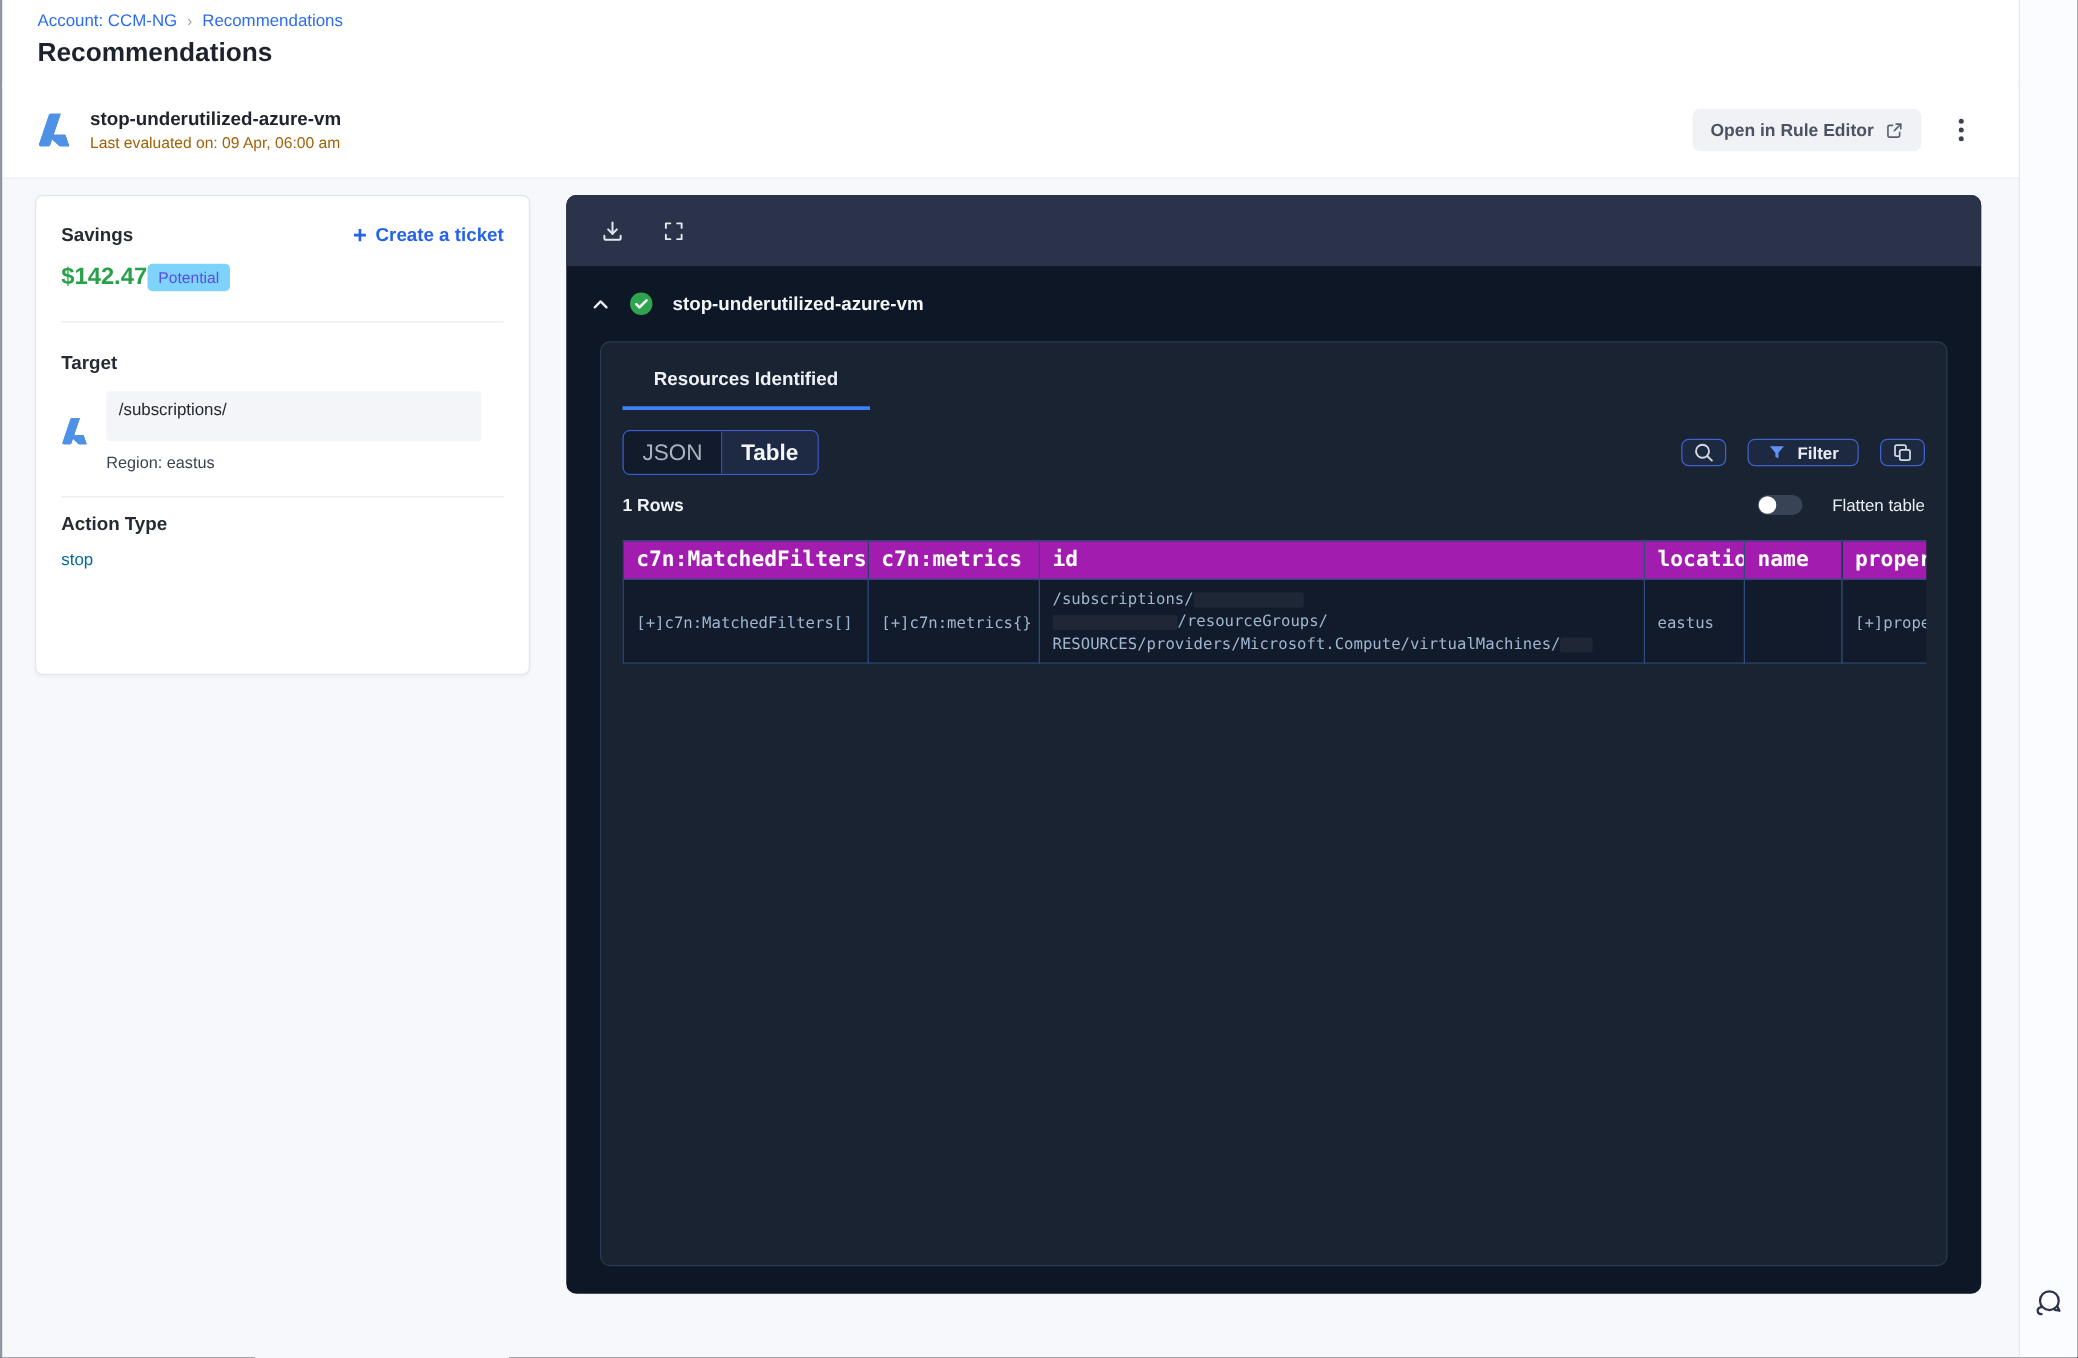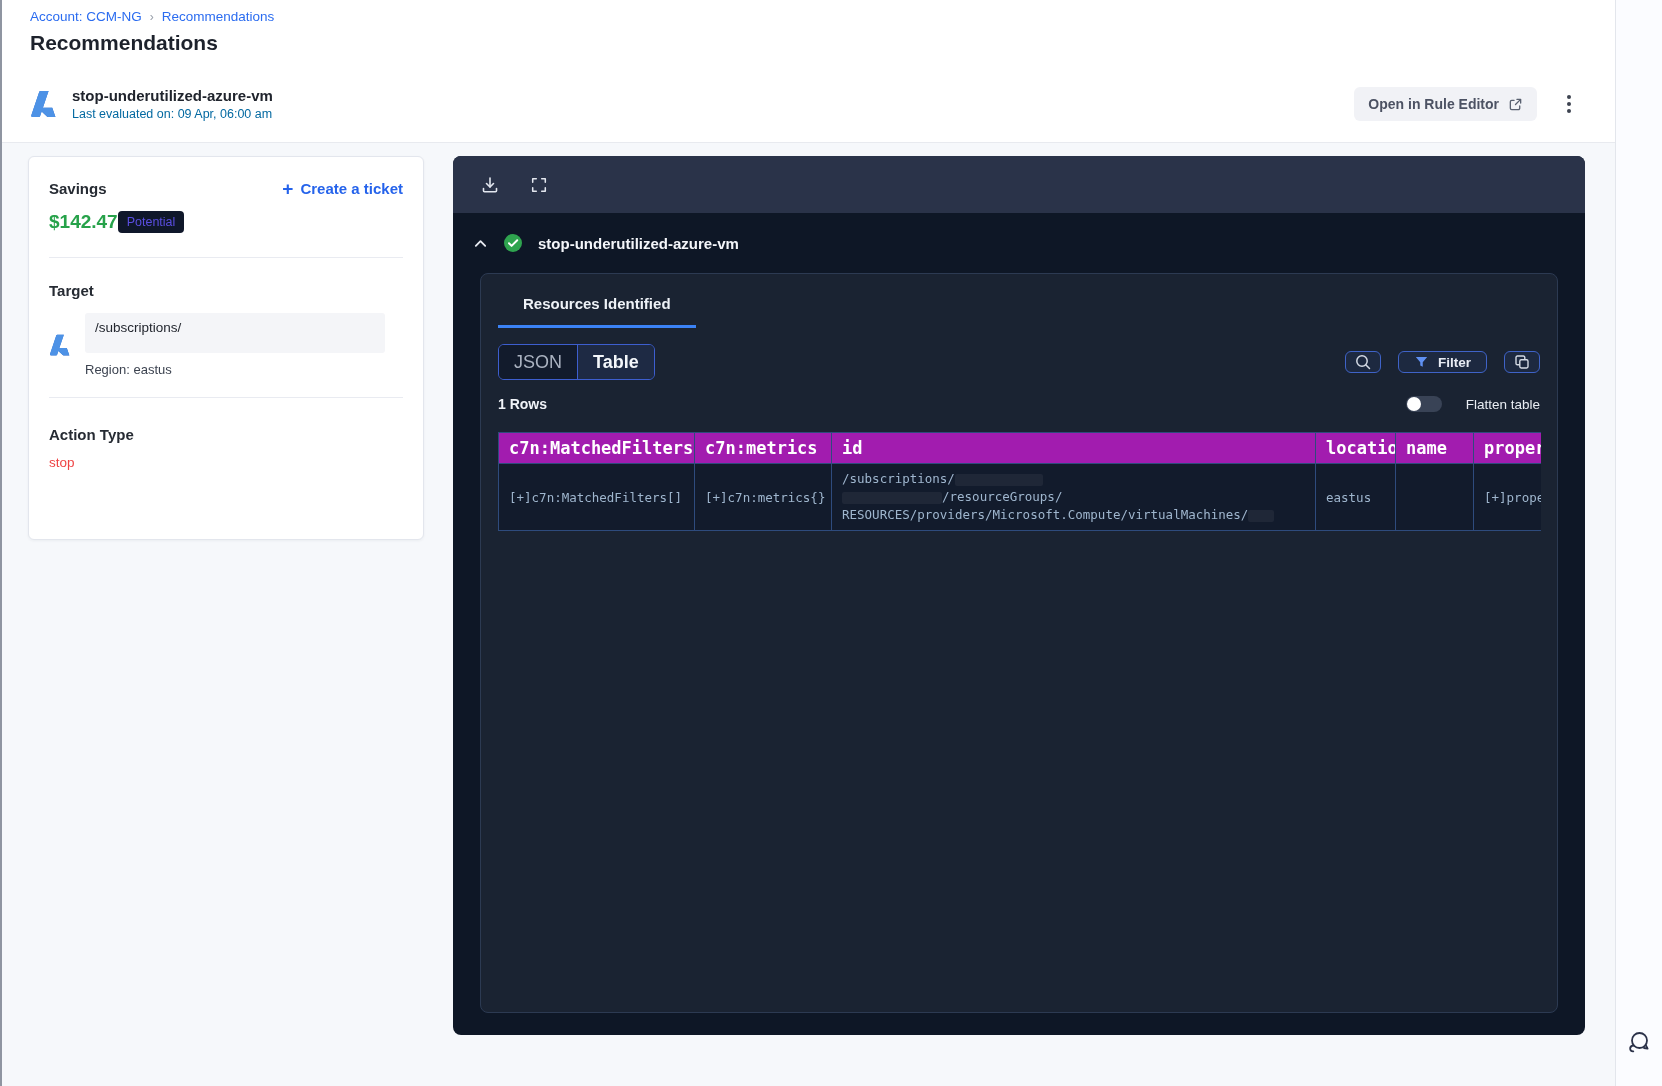--- a/index.html
+++ b/index.html
@@ -20,51 +20,51 @@
   .crumb-link { color:#2b6cf0; cursor:pointer; }
   .crumb-sep { color:#9aa0ab; font-size:12px; }
   .page-title { margin-top:7px; font-size:21px; font-weight:700; color:#1d222c; }
 
   .header-band { position:absolute; left:2px; top:66px; width:1613px; height:77px;
     background:#fff; border-bottom:1px solid #e8eaef;
     display:flex; align-items:center; padding:0 40px 0 28px; }
   .rule-id { display:flex; align-items:center; gap:12px; }
   .rule-id .texts { display:flex; flex-direction:column; gap:3px; }
   .rule-name { font-size:15px; font-weight:700; color:#20242d; }
-  .rule-meta { font-size:12.5px; color:#0369a1; }
+  .rule-meta { font-size:12.5px; color:#a16207; }
   .header-actions { margin-left:auto; display:flex; align-items:center; gap:26px; }
   .ghost-btn { height:34px; background:#f1f2f6; border:none; border-radius:6px;
     padding:0 14px; display:flex; align-items:center; gap:9px;
     font-family:inherit; font-size:14px; font-weight:600; color:#4c5263; cursor:pointer; }
   .kebab { display:flex; flex-direction:column; gap:3px; cursor:pointer; padding:4px; }
   .kebab i { width:4px; height:4px; border-radius:50%; background:#3d4350; }
 
   .page-body { position:absolute; left:2px; top:143px; width:1613px; height:943px; background:#f6f8fb; }
 
   
   .savings-card { position:absolute; left:26px; top:13px; width:396px; height:384px;
     background:#fff; border:1px solid #e3e6ed; border-radius:6px;
     box-shadow:0 1px 3px rgba(20,30,60,.05); padding:22px 20px; }
   .card-row1 { display:flex; align-items:center; justify-content:space-between; }
   .section-label { font-size:15px; font-weight:600; color:#262b33; }
   .ticket-link { display:flex; align-items:center; gap:7px; color:#2563eb;
     font-size:15px; font-weight:700; cursor:pointer; }
   .ticket-link .plus { font-size:19px; font-weight:700; line-height:1; }
   .amount-row { margin-top:13px; display:flex; align-items:center; gap:0; }
   .amount { font-size:19px; font-weight:700; color:#27a24a; }
-  .badge { background:#0f172a; color:#5a4ee0; font-size:12.5px; padding:4px 9px; border-radius:4px; }
+  .badge { background:#7dd3fc; color:#5a4ee0; font-size:12.5px; padding:4px 9px; border-radius:4px; }
   .hr { border:none; border-top:1px solid #e9ebf1; margin-top:24px; }
   .target-label { margin-top:24px; }
   .target-row { margin-top:14px; display:flex; align-items:center; gap:12px; }
   .target-texts { flex:1; }
   .path-box { background:#f4f5f8; border-radius:3px; padding:7px 10px 18px; width:300px;
     font-size:13.5px; color:#23272f; }
   .region { margin-top:9px; font-size:13px; color:#3c4350; }
-  .action-label { margin-top:28px; }
-  .action-value { margin-top:12px; font-size:13.5px; color:#ef4444; }
+  .action-label { margin-top:13px; }
+  .action-value { margin-top:12px; font-size:13.5px; color:#0369a1; }
 
   
   .dark-panel { position:absolute; left:451px; top:13px; width:1132px; height:879px;
     background:#0e1726; border-radius:8px; overflow:hidden; }
   .panel-toolbar { height:57px; background:#2a3349; display:flex; align-items:center;
     gap:30px; padding-left:27px; }
   .tool-icon { color:#e3e7ef; cursor:pointer; display:flex; }
   .panel-title-row { height:60px; display:flex; align-items:center; gap:15px; padding-left:20px; }
   .collapse-chevron { display:flex; cursor:pointer; }
   .panel-rule-name { font-size:15px; font-weight:700; color:#f4f6fa; }

